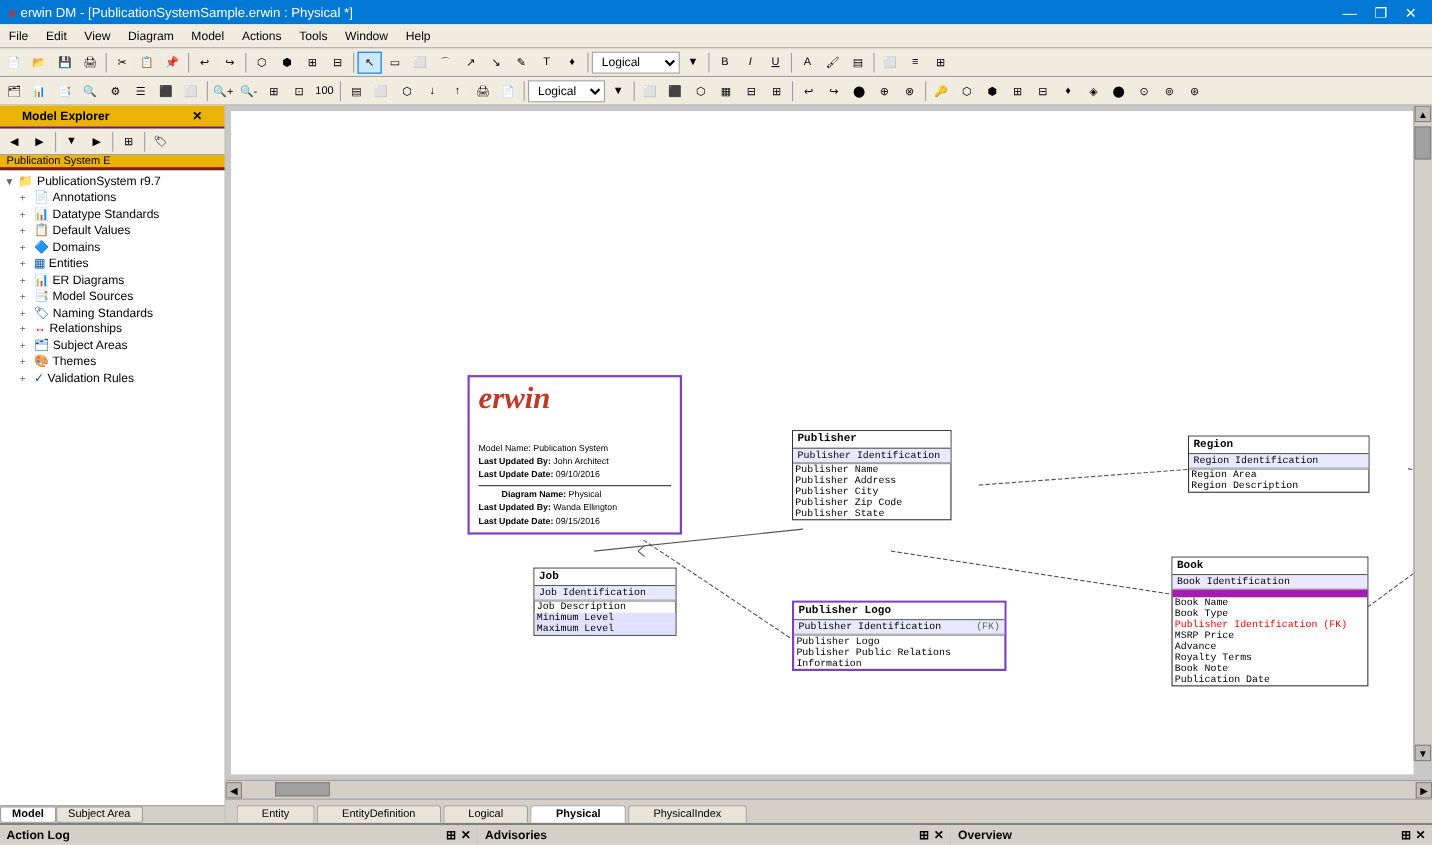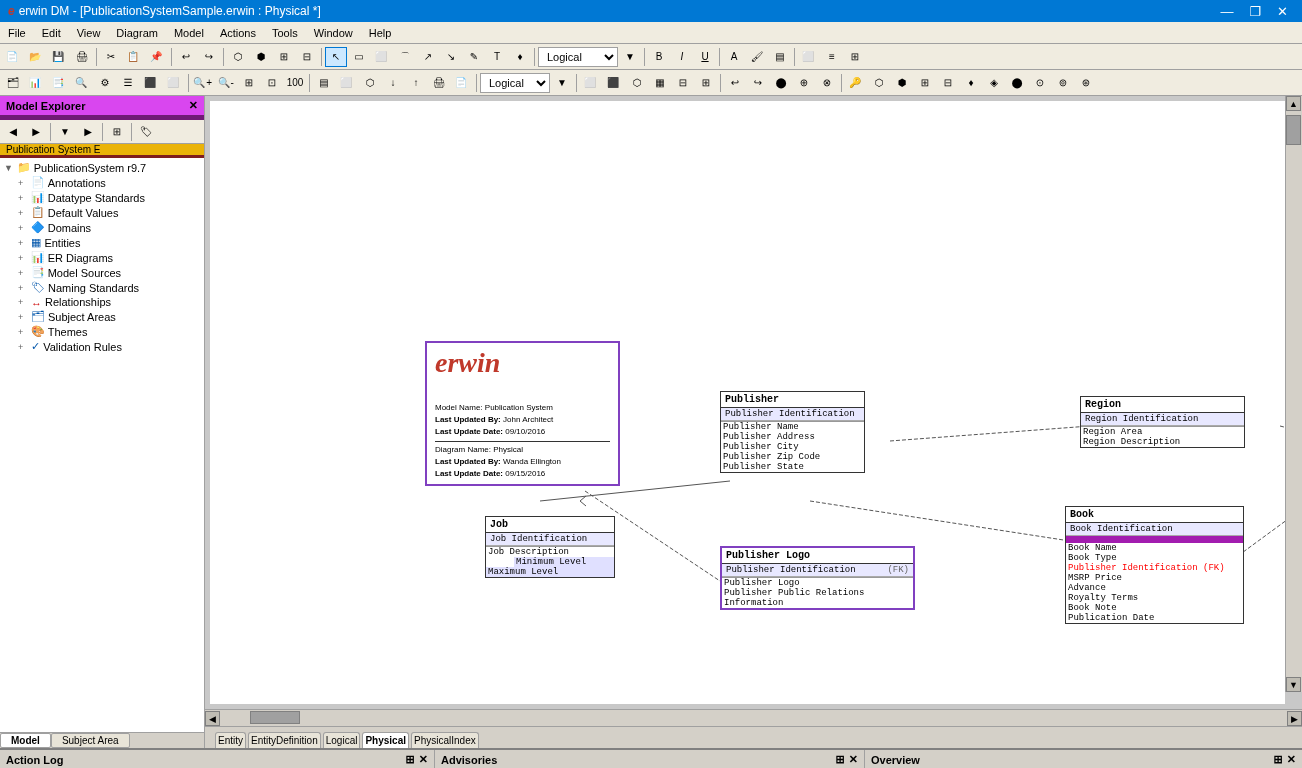--- a/index.html
+++ b/index.html
@@ -19,34 +19,34 @@
     .toolbar { background: #f0ece0; height: 26px; display: flex; align-items: center; border-bottom: 1px solid #a0a0a0; padding: 0 2px; gap: 1px; flex-wrap: nowrap; overflow: hidden; }
     .tb-btn { width: 22px; height: 20px; background: #f0ece0; border: 1px solid transparent; cursor: pointer; display: flex; align-items: center; justify-content: center; font-size: 10px; }
     .tb-sep { width: 1px; height: 18px; background: #a0a0a0; margin: 0 2px; }
     .tb-dropdown { height: 20px; border: 1px solid #a0a0a0; background: white; font-size: 11px; padding: 0 4px; min-width: 80px; }
 
     
     #main-container { display: flex; height: calc(768px - 22px - 22px - 52px - 20px); }
 
     
     #model-explorer { width: 205px; background: #f5f5f0; border-right: 1px solid #a0a0a0; display: flex; flex-direction: column; }
-    #explorer-header { background: #d946ef; padding: 3px 6px; font-size: 11px; font-weight: bold; display: flex; justify-content: space-between; align-items: center; border-bottom: 5px solid #701a75; }
+    #explorer-header { background: #eab308; padding: 3px 20px; font-size: 11px; font-weight: bold; display: flex; justify-content: space-between; align-items: center; border-bottom: 2px solid #701a75; }
     #explorer-toolbar { background: #f0ece0; height: 24px; display: flex; align-items: center; padding: 0 2px; border-bottom: 1px solid #a0a0a0; gap: 1px; }
     #explorer-tree { flex: 1; overflow-y: auto; padding: 2px; background: white; }
     .tree-item { display: flex; align-items: center; gap: 3px; padding: 1px 2px; cursor: pointer; white-space: nowrap; }
     .tree-indent { padding-left: 14px; }
     .tree-expander { font-size: 9px; width: 10px; color: #666; }
 
     
     #canvas-area { flex: 1; background: #c8c8c8; position: relative; overflow: hidden; display: flex; flex-direction: column; }
     #canvas { flex: 1; background: #c8c8c8; position: relative; overflow: hidden; }
 
     
     #diagram-tabs { background: #d4d0c8; height: 22px; display: flex; align-items: flex-end; padding-left: 10px; border-top: 1px solid #a0a0a0; }
-    .diagram-tab { padding: 2px 2px; background: #e8e4d8; border: 1px solid #a0a0a0; border-bottom: none; margin-right: 2px; cursor: pointer; font-size: 10px; border-radius: 3px 3px 0 0; }
+    .diagram-tab { padding: 2px 22px; background: #e8e4d8; border: 1px solid #a0a0a0; border-bottom: none; margin-right: 2px; cursor: pointer; font-size: 10px; border-radius: 3px 3px 0 0; }
     .diagram-tab.active { background: white; font-weight: bold; }
 
     
     #bottom-panels { height: 130px; display: flex; border-top: 2px solid #808080; }
     #action-log { width: 435px; background: #f5f5f0; border-right: 1px solid #a0a0a0; display: flex; flex-direction: column; }
     #advisories { width: 430px; background: #f5f5f0; border-right: 1px solid #a0a0a0; display: flex; flex-direction: column; }
     #overview { flex: 1; background: #f5f5f0; display: flex; flex-direction: column; }
     .panel-header { background: #d4d0c8; padding: 2px 6px; font-size: 11px; font-weight: bold; display: flex; justify-content: space-between; align-items: center; border-bottom: 1px solid #a0a0a0; height: 20px; }
     .status-tab { padding: 1px 10px; background: #e8e4d8; border: 1px solid #a0a0a0; cursor: pointer; border-radius: 2px; font-size: 10px; }
     .status-tab.active { background: white; font-weight: bold; }
@@ -320,21 +320,21 @@
           <line x1="376" y1="405" x2="370" y2="400" stroke="#555" stroke-width="1"></line>
         </svg>
 
         <div class="erwin-logo-box" style="left:215px;top:240px;width:195px;">
           <div style="font-size:28px;font-weight:bold;color:#c0392b;font-style:italic;padding:4px 8px 2px;font-family:Georgia,serif;">erwin</div>
           <div style="font-size:8px;padding:2px 8px 4px;line-height:1.5;">
             <div><span style="font-weight:normal;">Model Name:</span> <span>Publication System</span></div>
             <div><span style="font-weight:bold;">Last Updated By:</span> <span>John Architect</span></div>
             <div><span style="font-weight:bold;">Last Update Date:</span> <span>09/10/2016</span></div>
             <div style="border-top:1px solid #333;margin-top:3px;padding-top:2px;"></div>
-            <div><span style="font-weight:normal;">Diagram Name:</span> <span>Physical</span></div>
+            <div><span style="font-weight:bold;margin-left:21px;">Diagram Name:</span> <span>Physical</span></div>
             <div><span style="font-weight:bold;">Last Updated By:</span> <span>Wanda Ellington</span></div>
             <div><span style="font-weight:bold;">Last Update Date:</span> <span>09/15/2016</span></div>
           </div>
         </div>
 
         <div class="entity-box" style="left:510px;top:290px;width:145px;">
           <div class="entity-header">Publisher</div>
           <div style="background:#e8e8ff;padding:1px 4px;border-bottom:1px solid #aaa;font-size:9px;">Publisher Identification</div>
           <div style="border-top:1px solid #999;">
             <div class="entity-field">Publisher Name</div>
@@ -379,21 +379,21 @@
             <div class="entity-field">Book Note</div>
             <div class="entity-field">Publication Date</div>
           </div>
         </div>
 
         <div class="entity-box" style="left:275px;top:415px;width:130px;">
           <div class="entity-header">Job</div>
           <div style="background:#e8e8ff;padding:1px 4px;border-bottom:1px solid #aaa;font-size:9px;">Job Identification</div>
           <div style="border-top:1px solid #999;">
             <div class="entity-field">Job Description</div>
-            <div class="entity-field" style="background:#e0e0ff;margin-left:28px;">Minimum Level</div>
+            <div class="entity-field" style="background:#e0e0ff;">Minimum Level</div>
             <div class="entity-field" style="background:#e0e0ff;">Maximum Level</div>
           </div>
         </div>
 
       </div>
 
       <div id="canvas-scroll-v" style="position:absolute;right:0;top:0;width:17px;height:calc(100% - 17px);background:#d4d0c8;border-left:1px solid #a0a0a0;">
         <div style="width:15px;height:15px;background:#c0bdb4;border:1px solid #808080;cursor:pointer;text-align:center;line-height:15px;font-size:9px;">▲</div>
         <div style="width:15px;height:30px;background:#a0a0a0;border:1px solid #808080;margin:4px 0;cursor:pointer;"></div>
         <div style="position:absolute;bottom:0;width:15px;height:15px;background:#c0bdb4;border:1px solid #808080;cursor:pointer;text-align:center;line-height:15px;font-size:9px;">▼</div>

